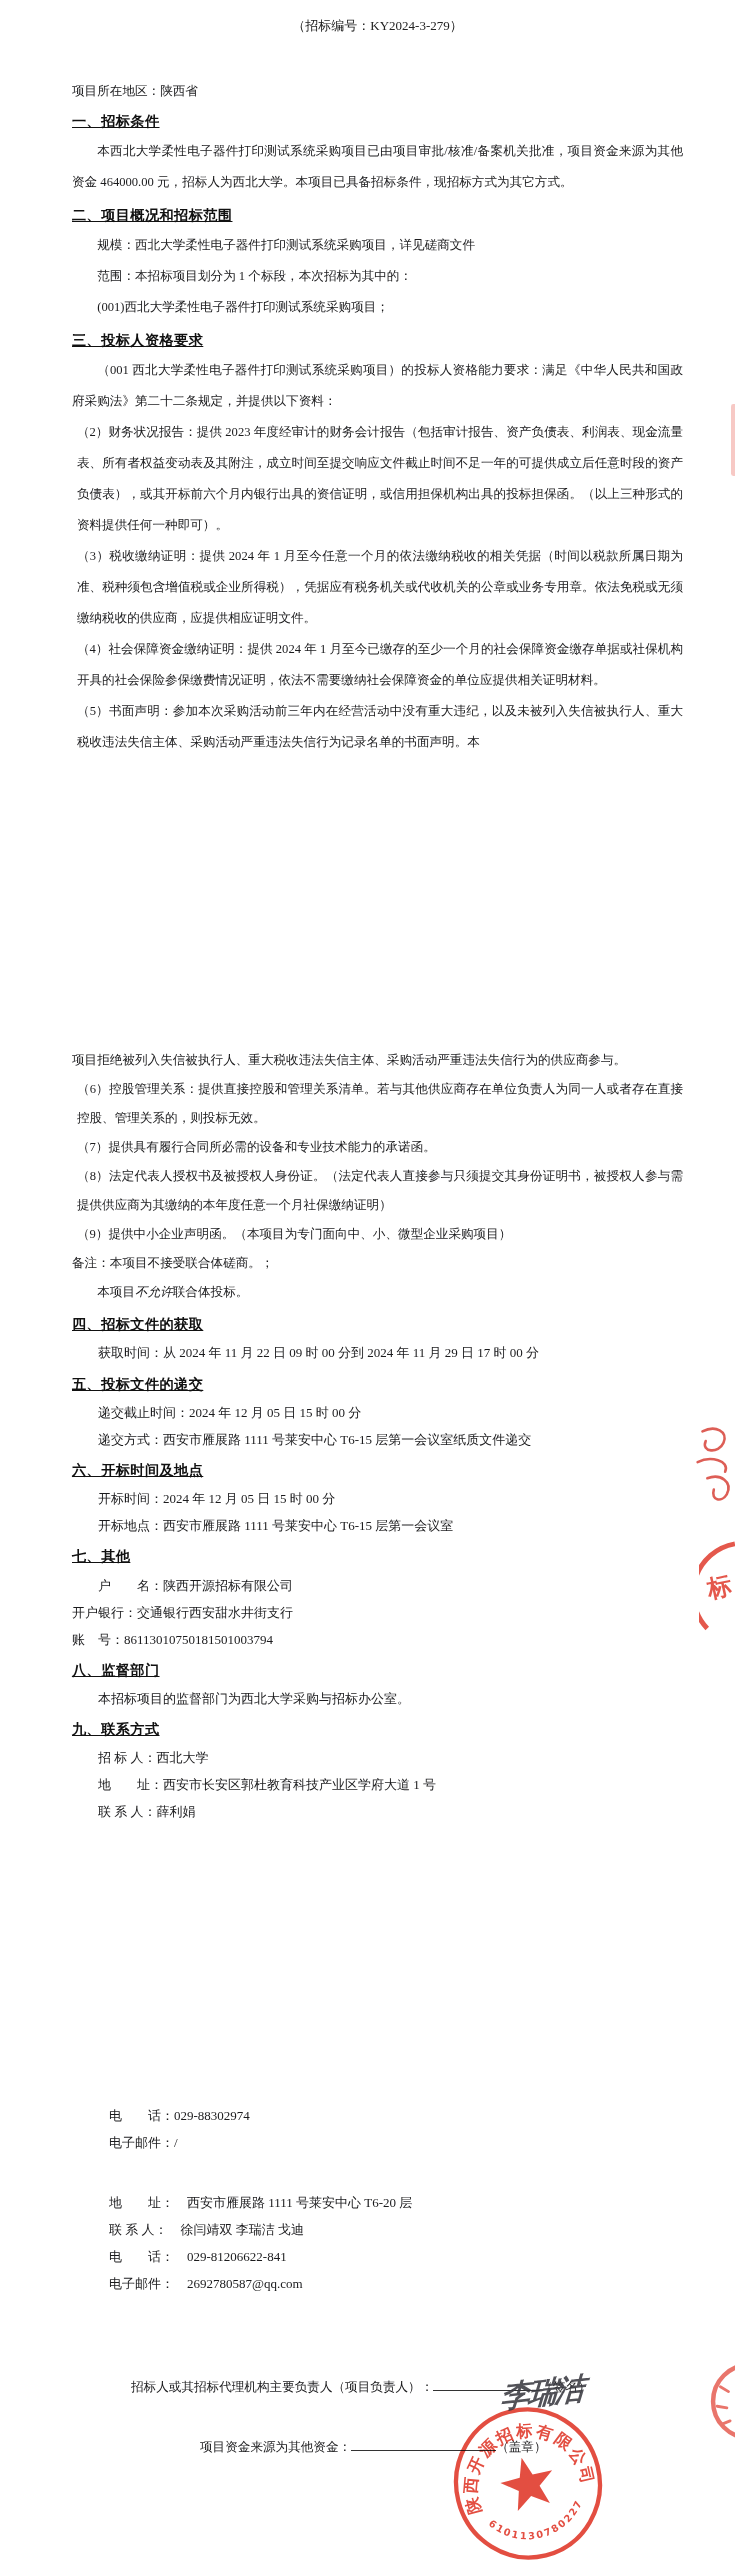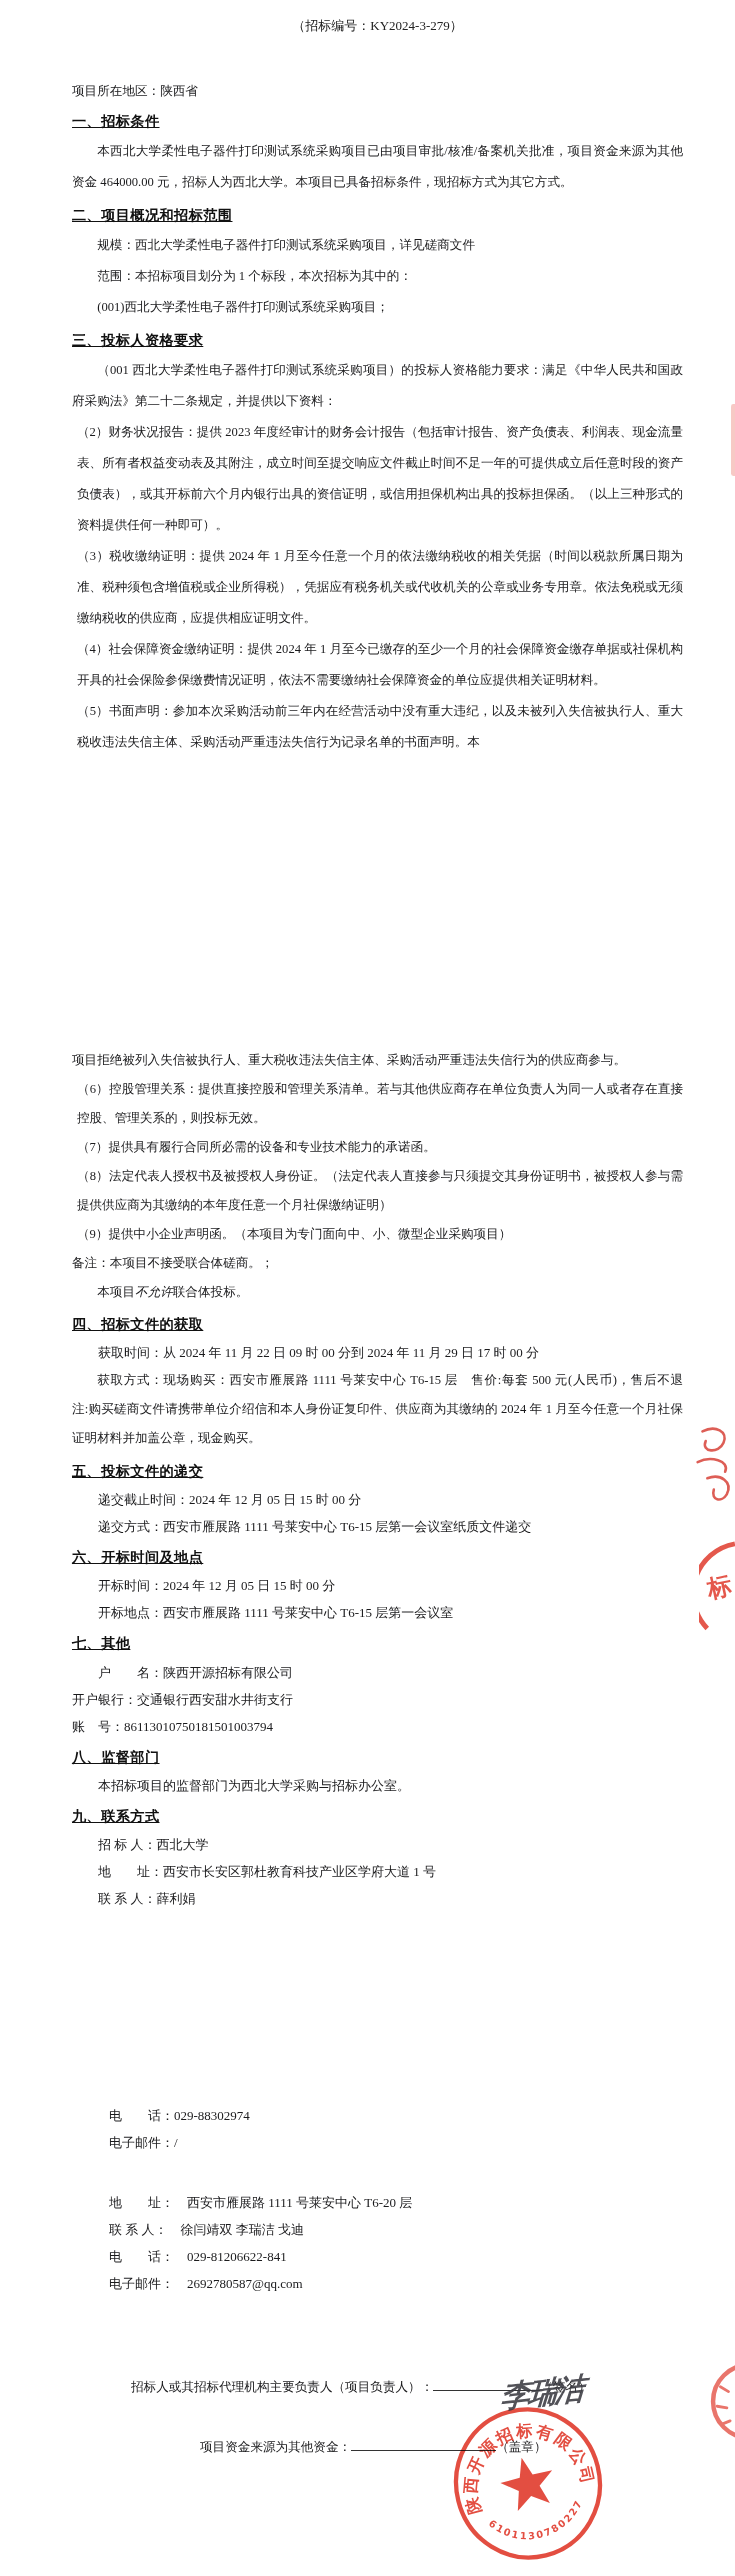--- a/index.html
+++ b/index.html
@@ -79,21 +79,20 @@
     <p class="p lh36">项目拒绝被列入失信被执行人、重大税收违法失信主体、采购活动严重违法失信行为的供应商参与。</p>
     <p class="p lh36 item">（6）控股管理关系：提供直接控股和管理关系清单。若与其他供应商存在单位负责人为同一人或者存在直接控股、管理关系的，则投标无效。</p>
     <p class="p lh36 item">（7）提供具有履行合同所必需的设备和专业技术能力的承诺函。</p>
     <p class="p lh36 item">（8）法定代表人授权书及被授权人身份证。（法定代表人直接参与只须提交其身份证明书，被授权人参与需提供供应商为其缴纳的本年度任意一个月社保缴纳证明）</p>
     <p class="p lh36 item">（9）提供中小企业声明函。（本项目为专门面向中、小、微型企业采购项目）</p>
     <p class="p lh36">备注：本项目不接受联合体磋商。；</p>
     <p class="p lh36 indent"><span>本项目</span><span class="em-k">不允许</span><span>联合体投标。</span></p>
 
     <p class="h">四、招标文件的获取</p>
     <p class="kv indent">获取时间：从 2024 年 11 月 22 日  09 时 00 分到 2024 年 11 月 29 日  17 时 00 分</p>
-    <p class="p lh36 indent">获取方式：现场购买：西安市雁展路 1111 号莱安中心 T6-15 层　售价:每套 500 元(人民币)，售后不退　注:购买磋商文件请携带单位介绍信和本人身份证复印件、供应商为其缴纳的 2024 年 1 月至今任意一个月社保证明材料并加盖公章，现金购买。</p>
 
     <p class="h">五、投标文件的递交</p>
     <p class="kv indent">递交截止时间：2024 年 12 月 05 日  15 时 00 分</p>
     <p class="kv indent">递交方式：西安市雁展路 1111 号莱安中心 T6-15 层第一会议室纸质文件递交</p>
 
     <p class="h">六、开标时间及地点</p>
     <p class="kv indent">开标时间：2024 年 12 月 05 日  15 时 00 分</p>
     <p class="kv indent">开标地点：西安市雁展路 1111 号莱安中心 T6-15 层第一会议室</p>
 
     <p class="h">七、其他</p>

